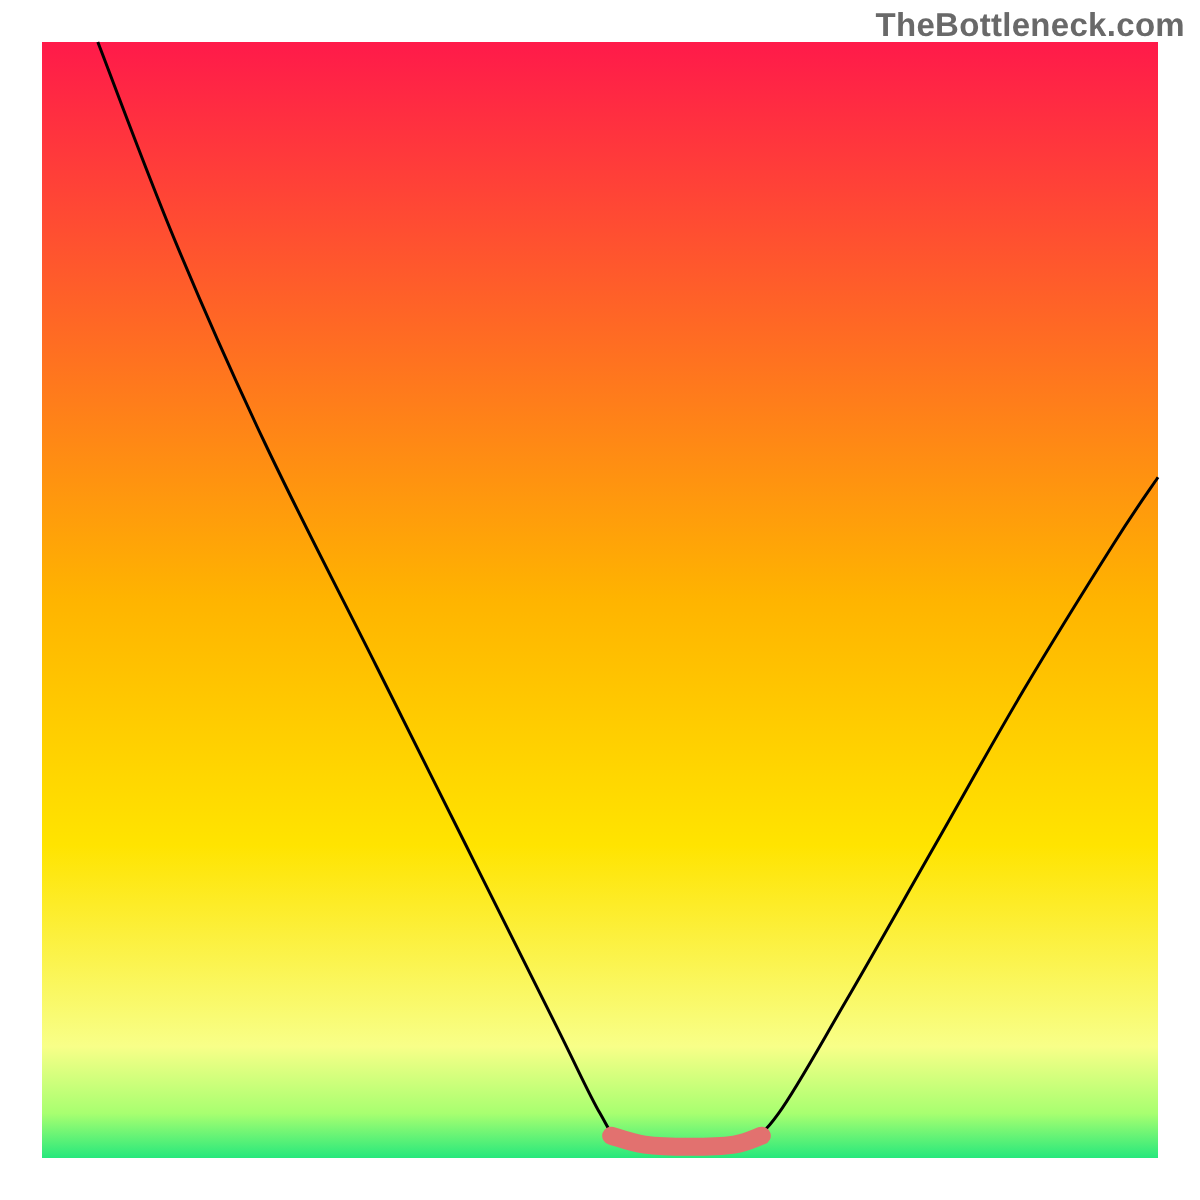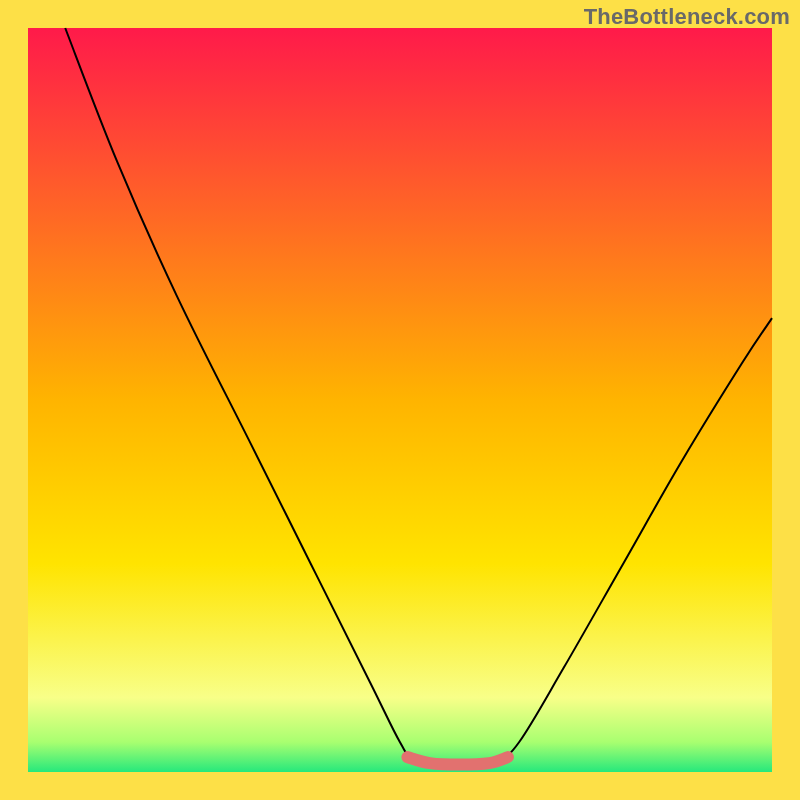--- a/index.html
+++ b/index.html
@@ -9,21 +9,21 @@
     height: 800px;
     background: #000;
     overflow: hidden;
   }
   .frame {
     position: absolute;
     left: 0;
     top: 0;
     width: 800px;
     height: 800px;
-    background: #fde047;
+    background: #ffffff;
   }
   .watermark {
     position: absolute;
     top: 4px;
     right: 10px;
     font-family: Arial, Helvetica, sans-serif;
     font-size: 22px;
     font-weight: 600;
     color: #696969;
     letter-spacing: 0.2px;

